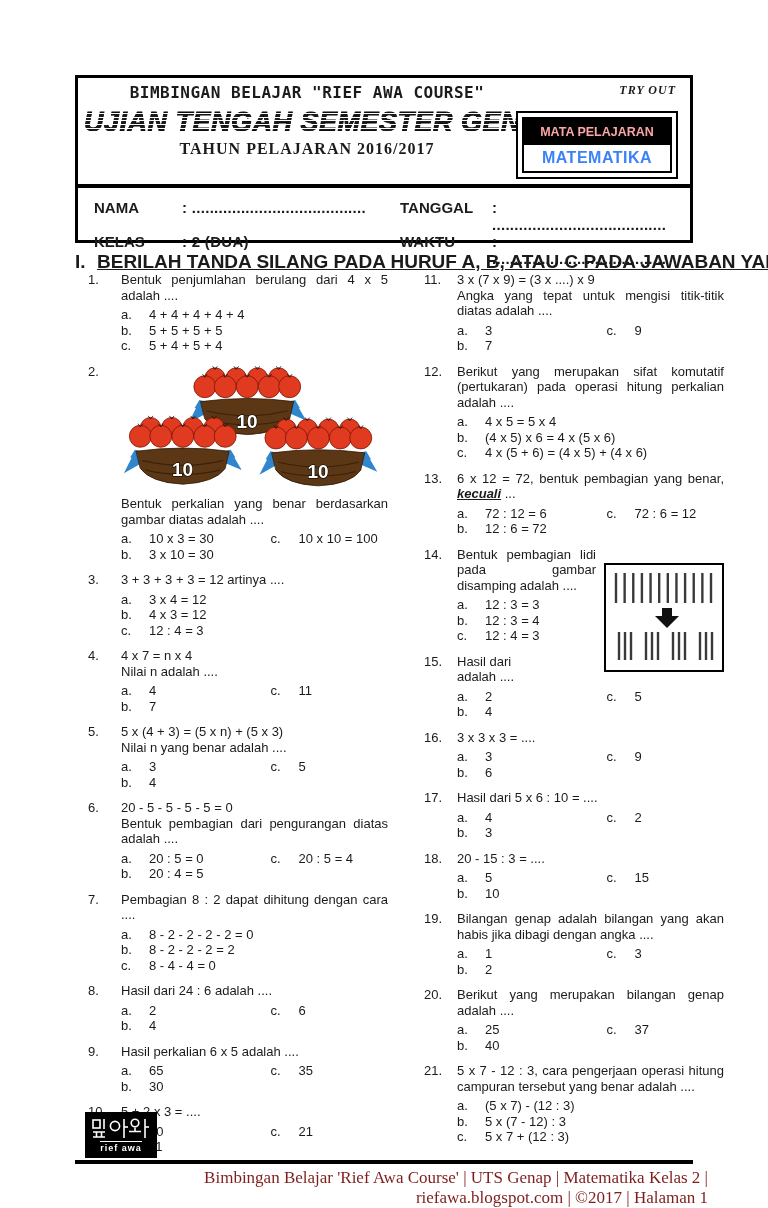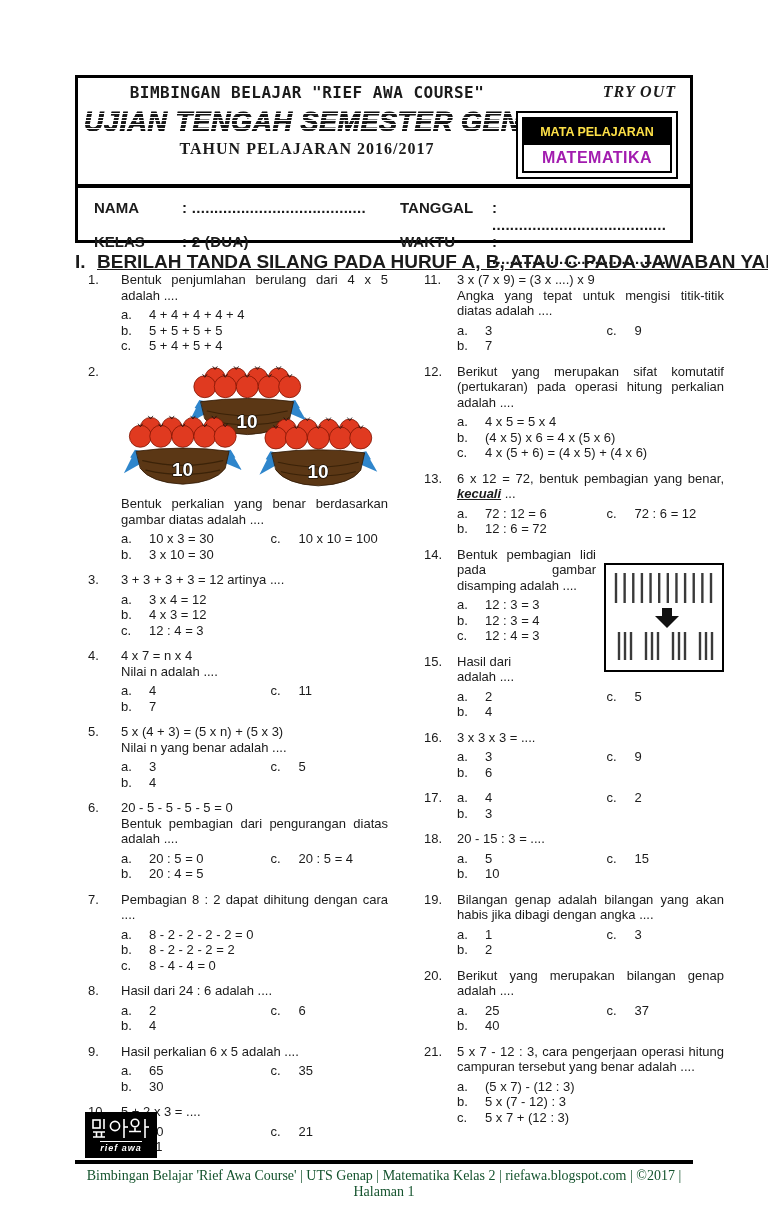--- a/index.html
+++ b/index.html
@@ -13,27 +13,27 @@
   .title-stack{position:absolute;left:6px;top:5px;width:446px;text-align:center;}
   .t-line1{font-family:"DejaVu Sans Mono",monospace;font-weight:bold;font-size:16px;
            letter-spacing:.5px;white-space:nowrap;}
   .t-line2{position:relative;display:inline-block;margin-top:5px;font-weight:900;font-style:italic;
            font-size:27px;letter-spacing:.5px;white-space:nowrap;-webkit-text-stroke:.8px #000;}
   .t-line2::after{content:"";position:absolute;inset:0;
            background:repeating-linear-gradient(to bottom,transparent 0,transparent 2.6px,#fff 2.6px,#fff 3.6px);}
   .t-line3{font-family:"Liberation Serif",serif;font-weight:bold;font-size:16px;
            letter-spacing:1px;margin-top:2px;}
   .tryout{position:absolute;right:14px;top:5px;font-family:"Liberation Serif",serif;
-          font-style:italic;font-weight:bold;font-size:16px;letter-spacing:1px;text-align:center;}
+          font-style:italic;font-weight:bold;font-size:12px;letter-spacing:1px;text-align:center;}
   .subject-box{position:absolute;right:12px;top:33px;width:150px;border:2px solid #000;
                padding:4px;background:#fff;}
   .subject-inner{border:2px solid #000;}
-  .subject-label{background:#000;color:#fde047;font-weight:bold;font-size:12.5px;
+  .subject-label{background:#000;color:#fca5a5;font-weight:bold;font-size:12.5px;
                  text-align:center;padding:6px 2px;}
-  .subject-value{background:#fff;color:#a21caf;font-weight:bold;font-size:16px;
+  .subject-value{background:#fff;color:#3b82f6;font-weight:bold;font-size:16px;
                  text-align:center;padding:4px 2px;letter-spacing:.5px;border-radius:9px;}
   .hdr-divider{position:absolute;left:0;right:0;top:106px;height:4px;background:#000;}
   .hdr-fields{position:absolute;left:0;right:0;top:114px;padding:7px 16px 0;
               display:grid;grid-template-columns:88px 218px 92px 1fr;
               font-size:15px;font-weight:600;}
   .fval{font-weight:600;letter-spacing:.3px;}
 
   
   .section-heading{position:absolute;left:75px;top:251px;width:620px;
                    font-weight:bold;font-size:19px;white-space:nowrap;}
@@ -56,25 +56,25 @@
   .kw{font-weight:bold;font-style:italic;text-decoration:underline;}
 
   
   .figure-tomatoes{margin:1px 0 5px 0;}
   .sticks-box{float:right;width:104px;padding:5px 6px;border:2px solid #000;
               margin:16px 0 4px 8px;background:#fff;}
 
   
   .footer-logo{position:absolute;left:85px;top:1112px;width:72px;height:46px;background:#000;
                display:flex;flex-direction:column;align-items:center;justify-content:center;}
-  .logo-sub{color:#fff;font-weight:bold;font-style:italic;font-size:9px;letter-spacing:1px;
+  .logo-sub{color:#fff;font-weight:bold;font-size:9px;letter-spacing:1px;
             border-top:1px solid #fff;padding-top:1px;margin-top:1px;line-height:10px;}
   .footer-rule{position:absolute;left:75px;top:1160px;width:618px;height:4px;background:#000;}
-  .footer-text{position:absolute;left:60px;top:1168px;width:648px;text-align:center;
-               font-family:"Liberation Serif",serif;font-size:14px;color:#14532d;}
+  .footer-text{position:absolute;left:60px;top:1168px;width:648px;text-align:right;
+               font-family:"Liberation Serif",serif;font-size:17px;color:#7f1d1d;}
 </style>
 </head>
 <body>
 
 <div class="page">
 
   <div class="header-box">
     <div class="title-stack">
       <div class="t-line1">BIMBINGAN BELAJAR "RIEF AWA COURSE"</div>
       <div><span class="t-line2">UJIAN TENGAH SEMESTER GENAP</span></div>
@@ -343,20 +343,21 @@
           <div class="qline">3 x 3 x 3 = ....</div>
           <div class="opts">
             <div class="opt-row"><span class="opt-cell first"><span class="olabel">a.</span><span class="otext">3</span></span><span class="opt-cell"><span class="olabel">c.</span><span class="otext">9</span></span></div>
             <div class="opt-row"><span class="opt-cell first"><span class="olabel">b.</span><span class="otext">6</span></span></div>
           </div>
         </div>
       </div>
       <div class="question">
         <span class="qno">17.</span>
         <div class="qbody">
+          <div class="qline">Hasil dari 5 x 6 : 10 = ....</div>
           <div class="opts">
             <div class="opt-row"><span class="opt-cell first"><span class="olabel">a.</span><span class="otext">4</span></span><span class="opt-cell"><span class="olabel">c.</span><span class="otext">2</span></span></div>
             <div class="opt-row"><span class="opt-cell first"><span class="olabel">b.</span><span class="otext">3</span></span></div>
           </div>
         </div>
       </div>
       <div class="question">
         <span class="qno">18.</span>
         <div class="qbody">
           <div class="qline">20 - 15 : 3 = ....</div>

